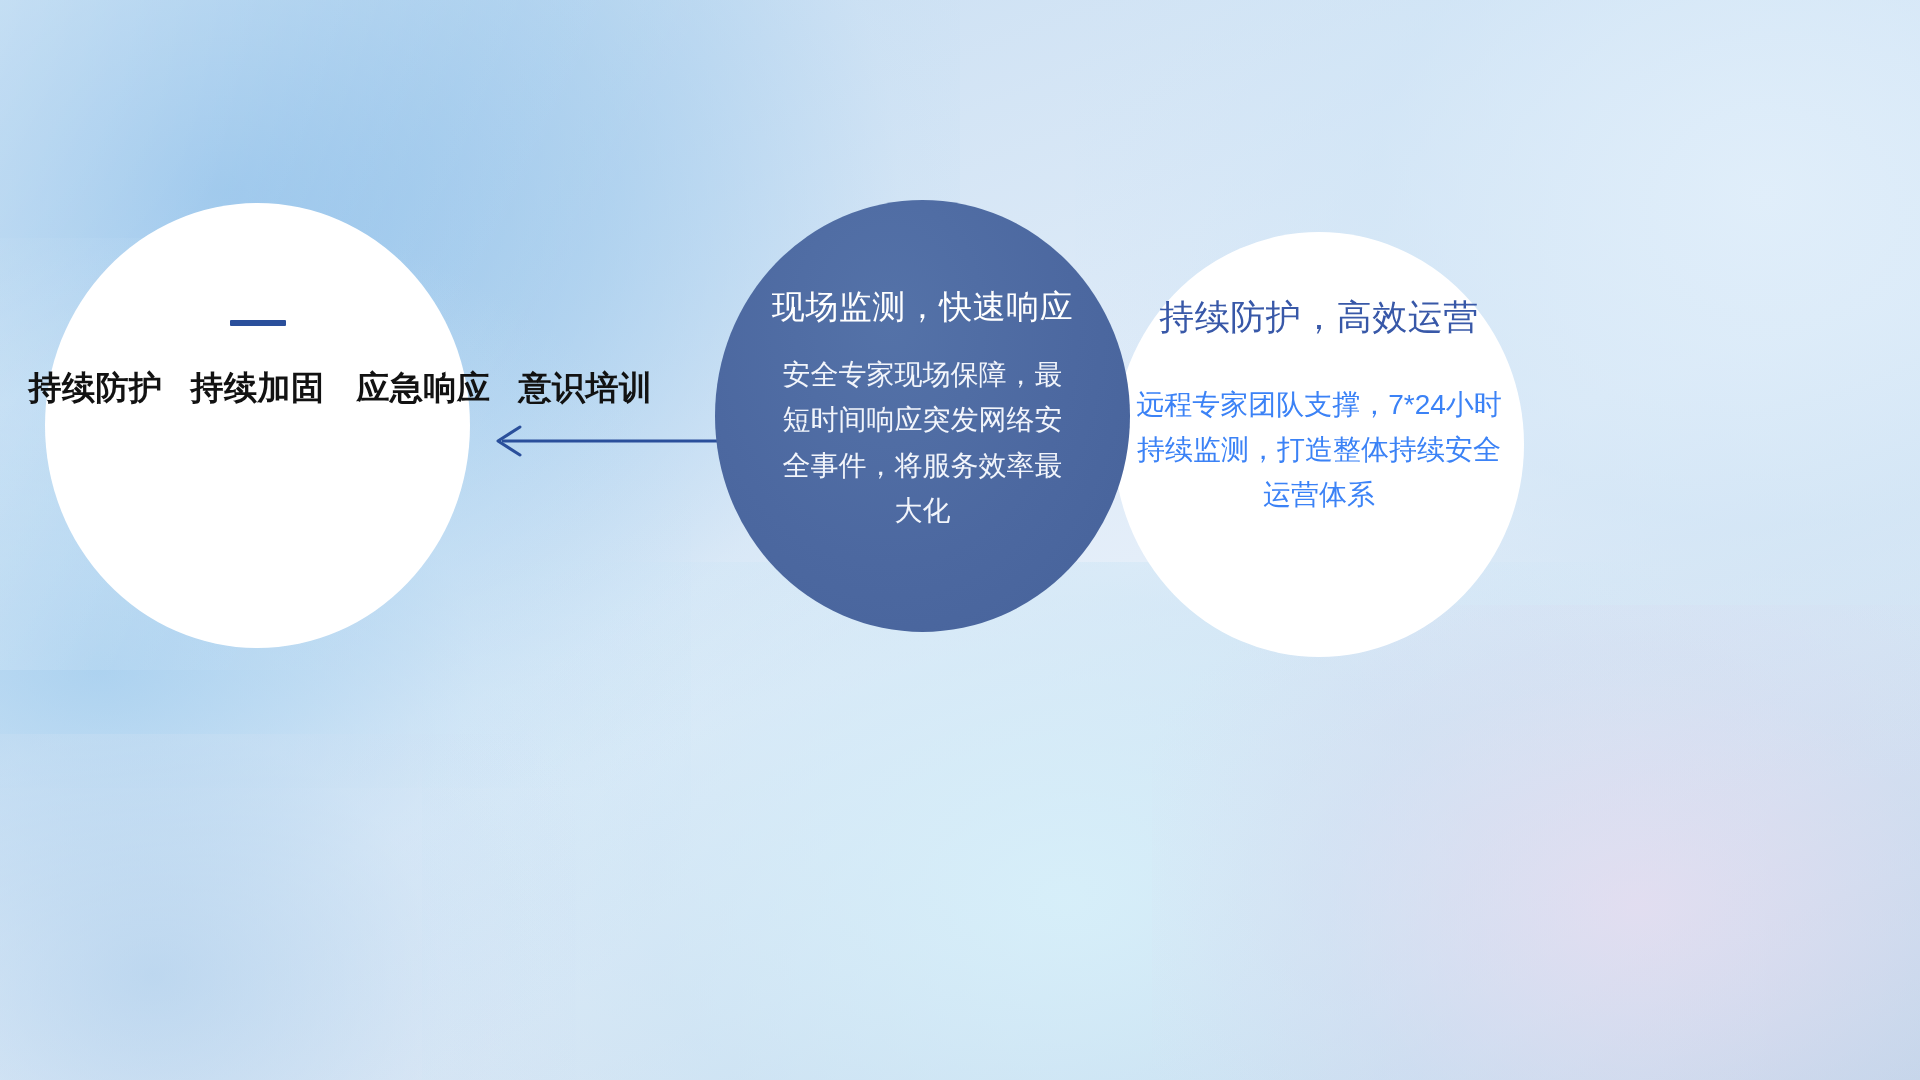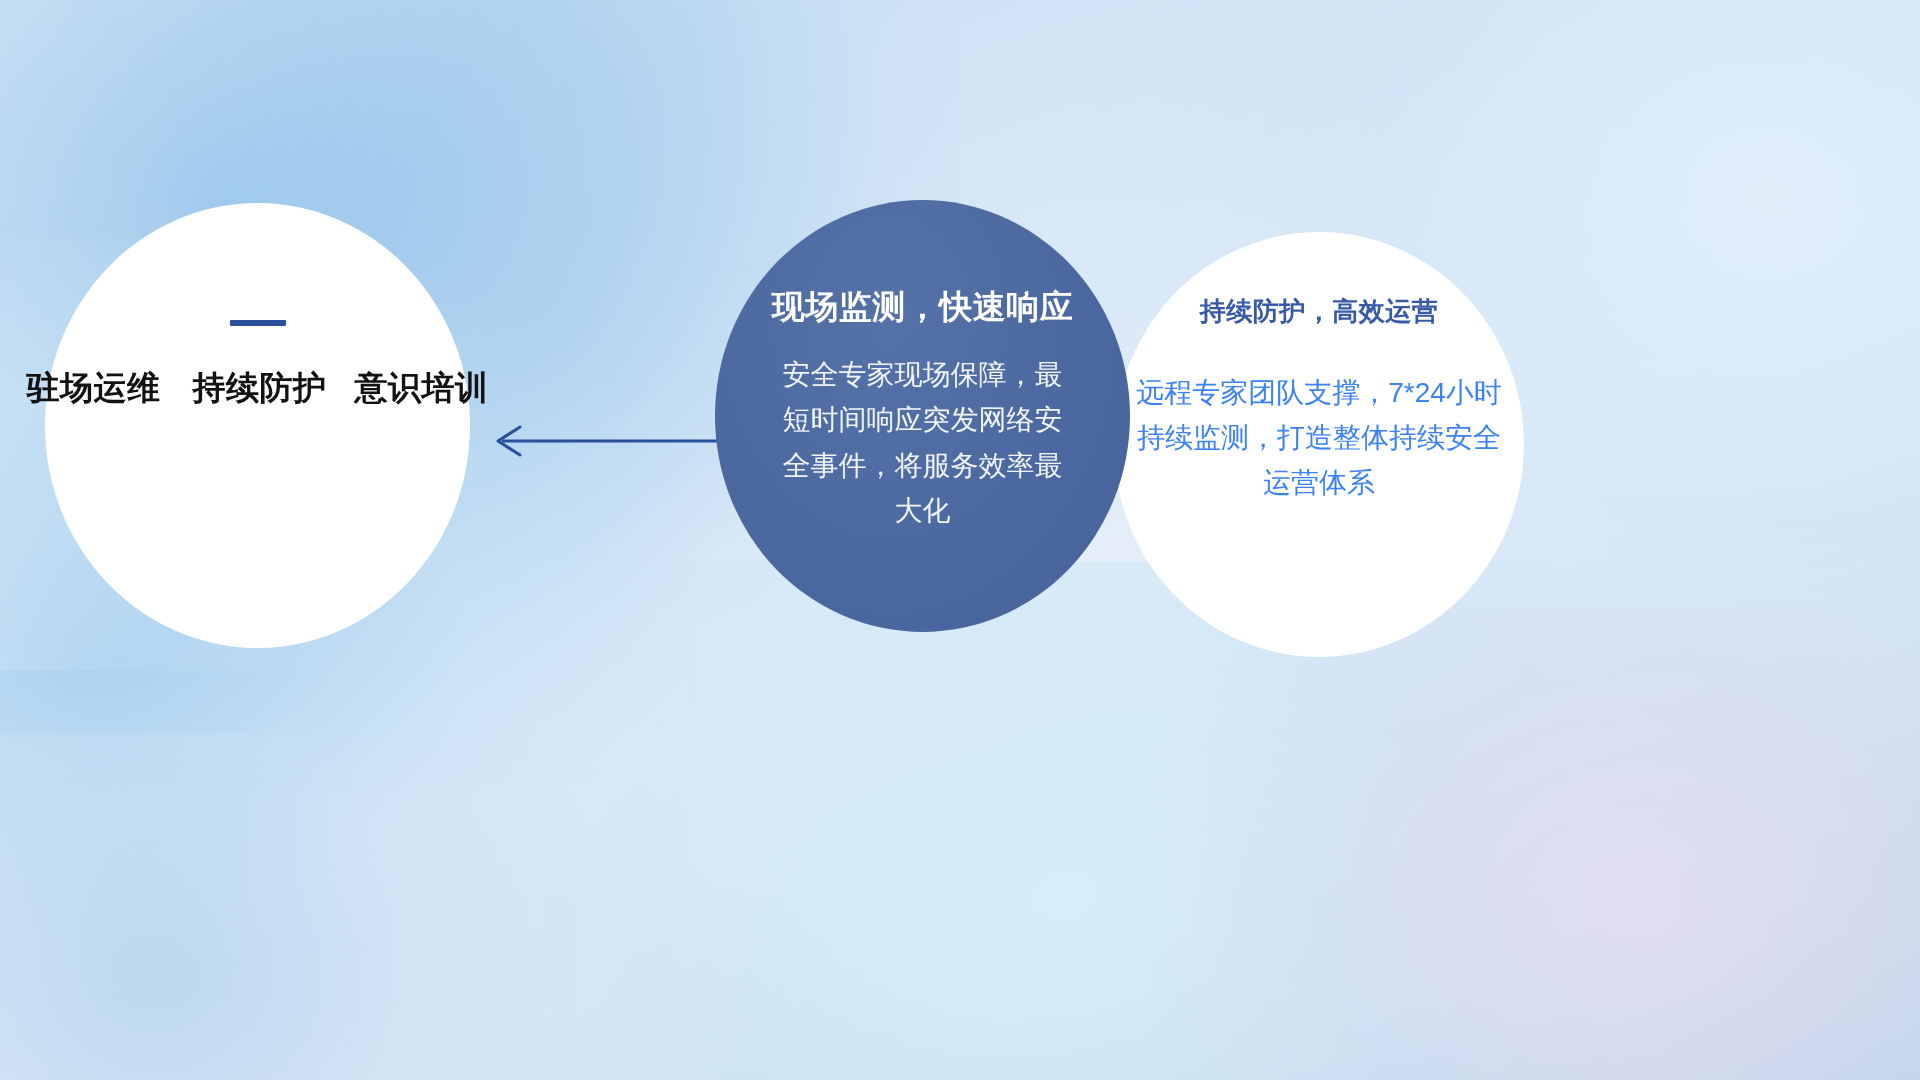--- a/index.html
+++ b/index.html
@@ -99,33 +99,33 @@
   .left-row {
     display:flex; gap:32px;
     font-size:33px; font-weight:bold; color:#121212;
     letter-spacing:0.5px; white-space:nowrap;
   }
   .left-row.single { justify-content:flex-start; }
 
   
   #mid-title {
     margin-top:85px;
-    font-size:33px; font-weight:bold; color:#ffffff;
+    font-size:33px; font-weight:normal; color:#ffffff;
     letter-spacing:0.5px; white-space:nowrap;
   }
   #mid-body {
     margin-top:22px; width:305px;
     font-size:28px; line-height:1.62; color:#f2f5fb;
     text-align:center;
   }
 
   
   #right-title {
     margin-top:62px;
-    font-size:26px; font-weight:bold; color:#3858a8;
+    font-size:35px; font-weight:normal; color:#3858a8;
     letter-spacing:0.5px; white-space:nowrap;
   }
   #right-body {
     margin-top:42px; width:370px;
     font-size:28px; line-height:1.60; color:#3b82f6;
     text-align:center;
   }
 
   
   #arrow { position:absolute; left:480px; top:418px; width:420px; height:46px; z-index:1; }
@@ -152,20 +152,24 @@
 </div>
 
 <div class="circle" id="circle-left">
   <div class="c-inner">
     <div id="left-dash"></div>
     <div id="left-list">
       <div class="left-row">
         <span>驻场运维</span>
         <span>持续防护</span>
       </div>
+      <div class="left-row">
+        <span>持续加固</span>
+        <span>应急响应</span>
+      </div>
       <div class="left-row single">
         <span>意识培训</span>
       </div>
     </div>
   </div>
 </div>
 
 <div class="circle" id="circle-right">
   <div class="c-inner">
     <div id="right-title">持续防护，高效运营</div>

